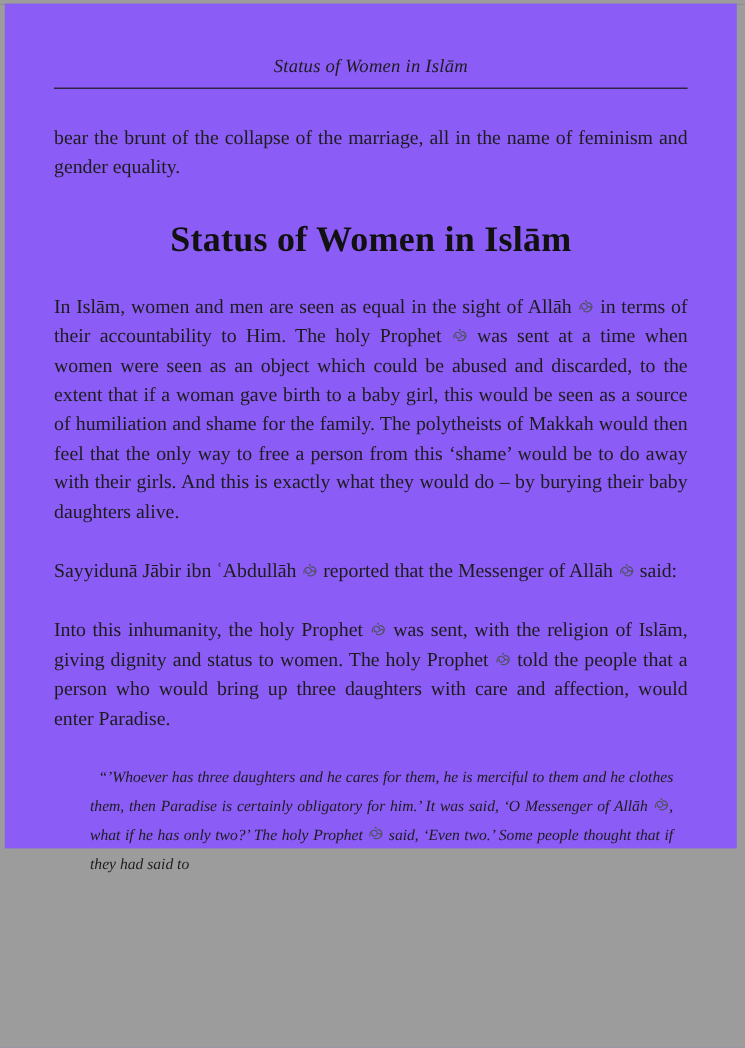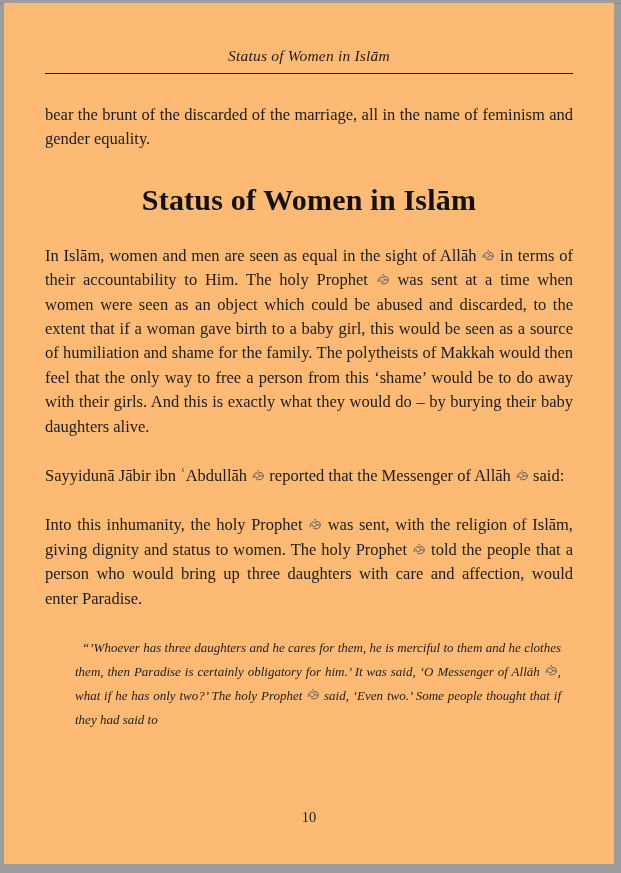--- a/index.html
+++ b/index.html
@@ -14,22 +14,22 @@
   .viewer {
     width: 621px;
     height: 873px;
     background: #9c9c9c;
     box-shadow: inset 0 1px 0 #8a8a8a;
   }
   .page {
     position: relative;
     margin: 3px 7px 9px 4px;
     width: 610px;
-    height: 861px;
-    background: #fdba74;
+    height: 704px;
+    background: #8b5cf6;
     box-sizing: border-box;
     padding: 44px 41px 0 41px;
     color: #1c1c1c;
   }
   .running-header {
     text-align: center;
     font-style: italic;
     font-size: 15.5px;
     letter-spacing: 0.2px;
     color: #1c1c1c;
@@ -87,21 +87,21 @@
   }
 </style>
 </head>
 <body>
 
 <div class="viewer">
   <div class="page">
     <p class="running-header">Status of Women in Islām</p>
     <hr class="header-rule">
     <div>
-        <p class="body-para first-after-rule">bear the brunt of the discarded of the marriage, all in the name of feminism and gender equality.</p>
+        <p class="body-para first-after-rule">bear the brunt of the collapse of the marriage, all in the name of feminism and gender equality.</p>
         <h1 class="chapter-heading">Status of Women in Islām</h1>
         <p class="body-para">In Islām, women and men are seen as equal in the sight of Allāh <span class="honorific"><svg width="14" height="13" viewBox="0 0 16 14" aria-hidden="true">
               <g fill="none" stroke="#4d525c" stroke-width="1.1" stroke-linecap="round">
                 <path d="M2.5 9.5 C2 5.5 5.5 3 8 4.5 C10.5 6 10 9 7.5 9.5 C5.5 10 4 8.5 4.5 7"></path>
                 <path d="M6.5 11.5 C10 13 13.5 11 14 8 C14.5 5 12 3 9.5 3.5"></path>
                 <path d="M10.5 7.5 C11.5 6.5 13 7 13 8.5"></path>
               </g>
               <circle cx="8.2" cy="1.6" r="0.9" fill="#4d525c"></circle>
             </svg></span> in terms of their accountability to Him. The holy Prophet <span class="honorific"><svg width="14" height="13" viewBox="0 0 16 14" aria-hidden="true">
               <g fill="none" stroke="#4d525c" stroke-width="1.1" stroke-linecap="round">
@@ -150,15 +150,14 @@
               <circle cx="8.2" cy="1.6" r="0.9" fill="#4d525c"></circle>
             </svg></span>, what if he has only two?’ The holy Prophet <span class="honorific"><svg width="14" height="13" viewBox="0 0 16 14" aria-hidden="true">
               <g fill="none" stroke="#4d525c" stroke-width="1.1" stroke-linecap="round">
                 <path d="M2.5 9.5 C2 5.5 5.5 3 8 4.5 C10.5 6 10 9 7.5 9.5 C5.5 10 4 8.5 4.5 7"></path>
                 <path d="M6.5 11.5 C10 13 13.5 11 14 8 C14.5 5 12 3 9.5 3.5"></path>
                 <path d="M10.5 7.5 C11.5 6.5 13 7 13 8.5"></path>
               </g>
               <circle cx="8.2" cy="1.6" r="0.9" fill="#4d525c"></circle>
             </svg></span> said, ‘Even two.’ Some people thought that if they had said to</p>
       </div>
-    <div class="page-number">10</div>
   </div>
 </div>
 
 </body></html>

